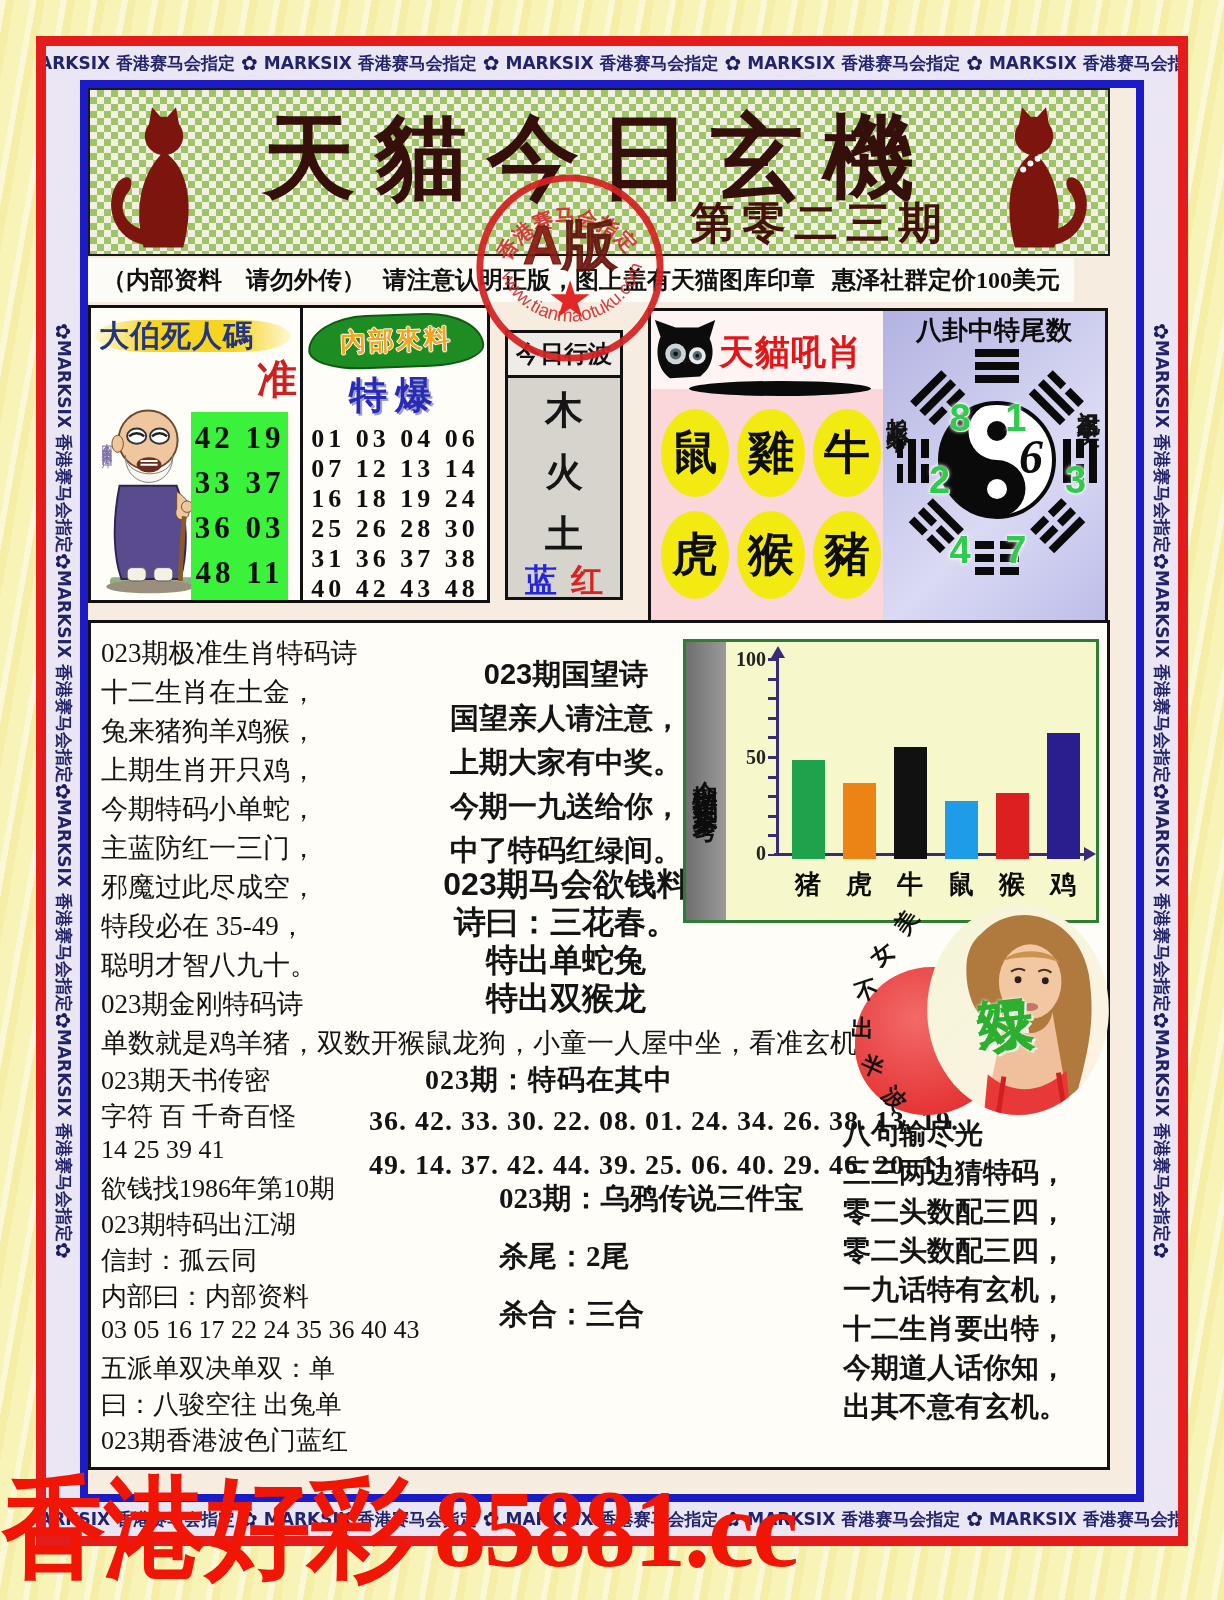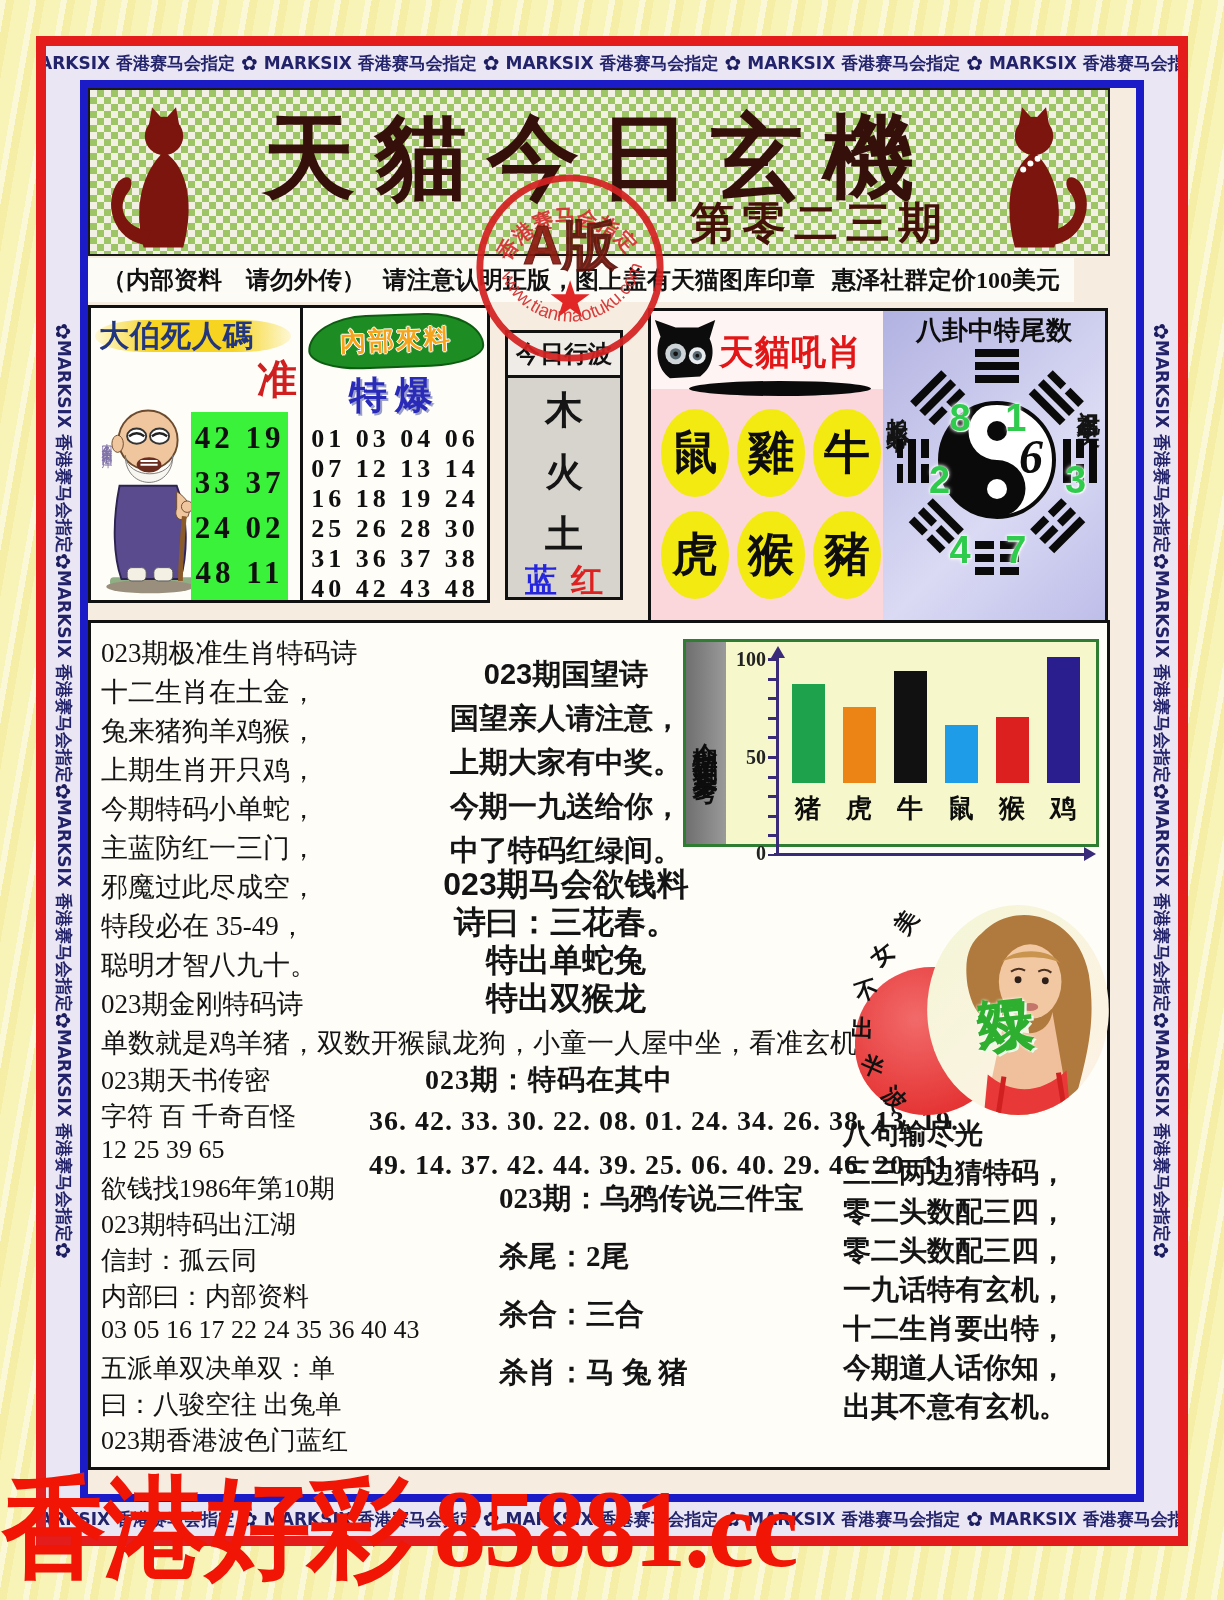--- a/index.html
+++ b/index.html
@@ -108,21 +108,21 @@
     font-weight:900;font-size:32px;}
   .money-poem .tline{height:38px;}
   .special{left:278px;top:438px;font-size:28px;font-weight:bold;}
   .special .tline{height:44px;letter-spacing:1px;}
   .special .indent{padding-left:56px;}
   .crow{left:408px;top:556px;font-size:29px;font-weight:bold;}
   .crow .tline{height:58px;}
   .right-poem{left:752px;top:492px;width:262px;text-align:left;font-size:28px;font-weight:bold;}
   .right-poem .tline{height:39px;}
   
-  .chart-box{position:absolute;left:592px;top:16px;width:416px;height:208px;box-sizing:border-box;
+  .chart-box{position:absolute;left:592px;top:16px;width:416px;height:284px;box-sizing:border-box;
     border:3px solid #2e7d32;background:#f7f7cc;display:flex;}
   .chart-strip{width:40px;background:linear-gradient(90deg,#6f6f6f,#9a9a9a);display:flex;align-items:center;
     justify-content:center;writing-mode:vertical-rl;font-weight:900;font-size:25px;color:#0d0d0d;letter-spacing:5px;}
   .chart-plot{position:relative;flex:1;}
   .yaxis{position:absolute;left:50px;top:14px;width:3px;height:200px;background:#3a2a7a;}
   .yarrow{position:absolute;left:45px;top:4px;width:0;height:0;border-left:7px solid transparent;
     border-right:7px solid transparent;border-bottom:12px solid #3a2a7a;}
   .xaxis{position:absolute;left:48px;top:211px;height:3px;right:8px;background:#3a2a7a;}
   .xarrow{position:absolute;right:0px;top:205px;width:0;height:0;border-top:7px solid transparent;
     border-bottom:7px solid transparent;border-left:12px solid #3a2a7a;}
@@ -266,21 +266,21 @@
         <ellipse cx="59" cy="68" rx="13" ry="8" fill="#6b2e1e"></ellipse>
         <path d="M50,64 h18 M50,68 h18" stroke="#fff" stroke-width="2"></path>
         <path d="M88,96 C100,104 104,112 100,122 C94,130 84,124 88,114 Z" fill="#f0c69e" stroke="#6b4a2e"></path>
         <circle cx="99" cy="112" r="6" fill="#f0c69e" stroke="#6b4a2e"></circle>
         <path d="M96,122 C94,146 92,168 92,190" stroke="#8a5a28" stroke-width="5" fill="none"></path>
       </svg>
       <div class="sidecaption">本图来自天猫图库</div>
       <div class="green-pairs">
           <div class="tline">42 19</div>
           <div class="tline">33 37</div>
-          <div class="tline">24 02</div>
+          <div class="tline">36 03</div>
           <div class="tline">48 11</div>
         </div>
     </div>
     <div class="insider">
       <div class="insider-banner">內部來料</div>
       <div class="burst">特爆</div>
       <div class="insider-rows">
           <div class="tline">01 03 04 06</div>
           <div class="tline">07 12 13 14</div>
           <div class="tline">16 18 19 24</div>
@@ -406,21 +406,21 @@
         <div class="tline">特段必在 35-49，</div>
         <div class="tline">聪明才智八九十。</div>
         <div class="tline">023期金刚特码诗</div>
       </div>
 
     <div class="tcol bridge">单数就是鸡羊猪，双数开猴鼠龙狗，小童一人屋中坐，看准玄机来投注。</div>
 
     <div class="tcol left2">
         <div class="tline">023期天书传密</div>
         <div class="tline">字符 百 千奇百怪</div>
-        <div class="tline">12 25 39 65</div>
+        <div class="tline">14 25 39 41</div>
         <div class="tline">欲钱找1986年第10期</div>
         <div class="tline">023期特码出江湖</div>
         <div class="tline">信封：孤云同</div>
         <div class="tline">内部曰：内部资料</div>
         <div class="tline">03 05 16 17 22 24 35 36 40 43</div>
         <div class="tline">五派单双决单双：单</div>
         <div class="tline">曰：八骏空往 出兔单</div>
         <div class="tline">023期香港波色门蓝红</div>
       </div>
 
@@ -442,21 +442,20 @@
     <div class="tcol special">
       <div class="tline indent">023期：特码在其中</div>
       <div class="tline">36. 42. 33. 30. 22. 08. 01. 24. 34. 26. 38. 13. 19.</div>
       <div class="tline">49. 14. 37. 42. 44. 39. 25. 06. 40. 29. 46. 20. 11</div>
     </div>
 
     <div class="tcol crow">
         <div class="tline">023期：乌鸦传说三件宝</div>
         <div class="tline">杀尾：2尾</div>
         <div class="tline">杀合：三合</div>
-        <div class="tline">杀肖：马 兔 猪</div>
       </div>
 
     <div class="chart-box">
       <div class="chart-strip">今期特码走势参考</div>
       <div class="chart-plot">
         <div class="yaxis"></div>
         <div class="yarrow"></div>
         <div class="yticks"></div>
         <div class="xaxis"></div>
         <div class="xarrow"></div>

